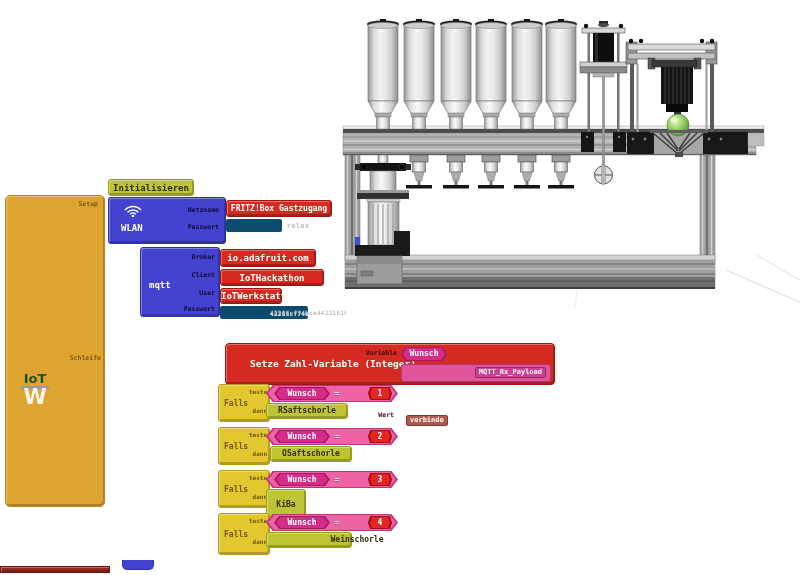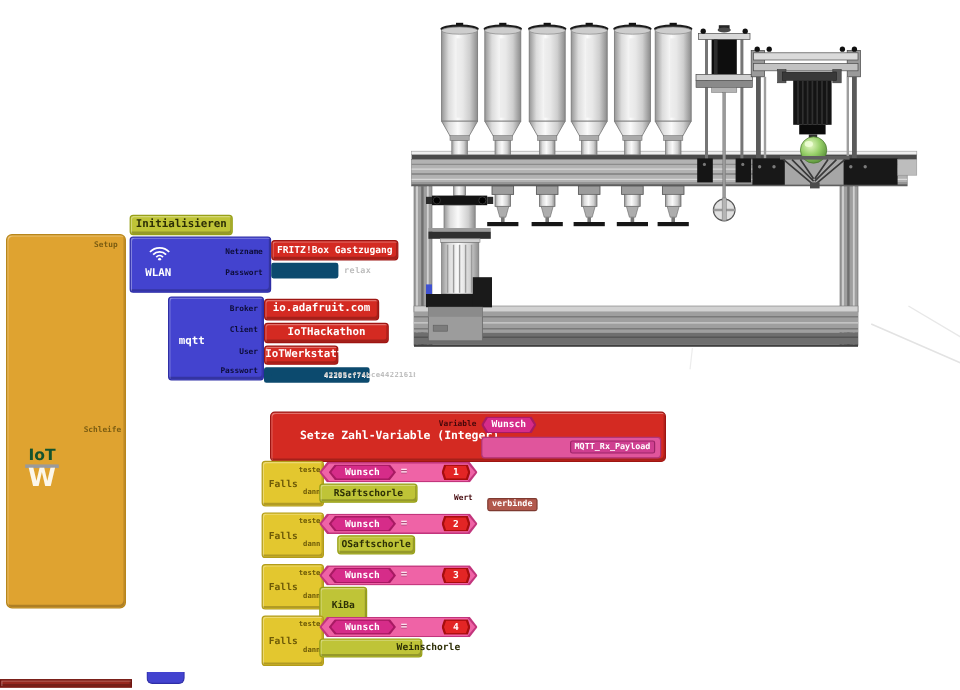--- a/index.html
+++ b/index.html
@@ -319,21 +319,21 @@
   </div>
   <div class="compare" style="left:266px;top:428px;width:132px;height:17px;">
     <div class="hex" style="left:8px;top:2px;width:56px;height:13px;background:#a81a63;--fc:#d62c89;">
       <span>Wunsch</span>
     </div>
     <span class="op" style="left:68px;top:4px;">=</span>
     <div class="hex" style="right:6px;top:2px;width:24px;height:13px;background:#a60d0d;--fc:#e32525;">
       <span>2</span>
     </div>
   </div>
-  <div class="block b-green" style="left:281px;top:446px;width:65px;height:16px;text-decoration:underline;">
+  <div class="block b-green" style="left:270px;top:446px;width:82px;height:16px;text-decoration:underline;">
     <span class="vtext" style="color:#2d2f06;font-size:8px;">OSaftschorle</span>
   </div>
 
   <div class="block b-yellow" style="left:218px;top:470px;width:52px;height:38px;">
     <span class="lbl lbl-yellow" style="left:5px;top:15px;font-size:8px;">Falls</span>
     <span class="lbl lbl-yellow" style="right:2px;top:4px;font-size:6px;">teste</span>
     <span class="lbl lbl-yellow" style="right:2px;top:23px;font-size:6px;">dann</span>
   </div>
   <div class="compare" style="left:266px;top:471px;width:132px;height:17px;">
     <div class="hex" style="left:8px;top:2px;width:56px;height:13px;background:#a81a63;--fc:#d62c89;">

